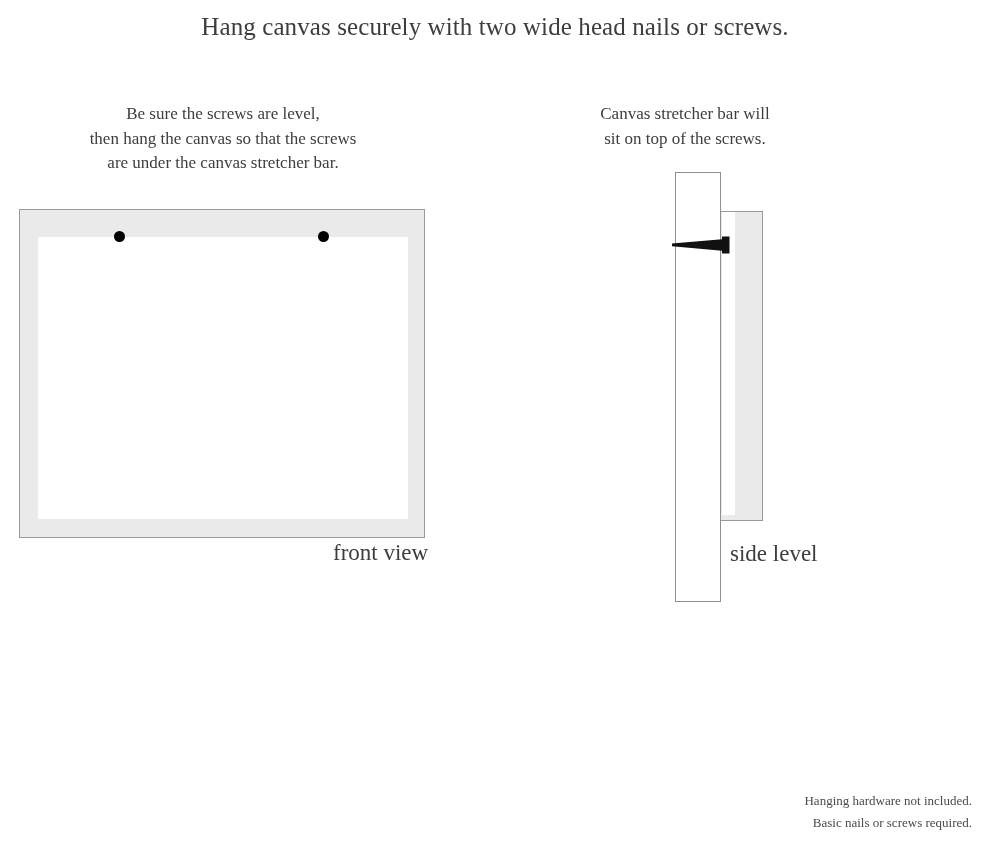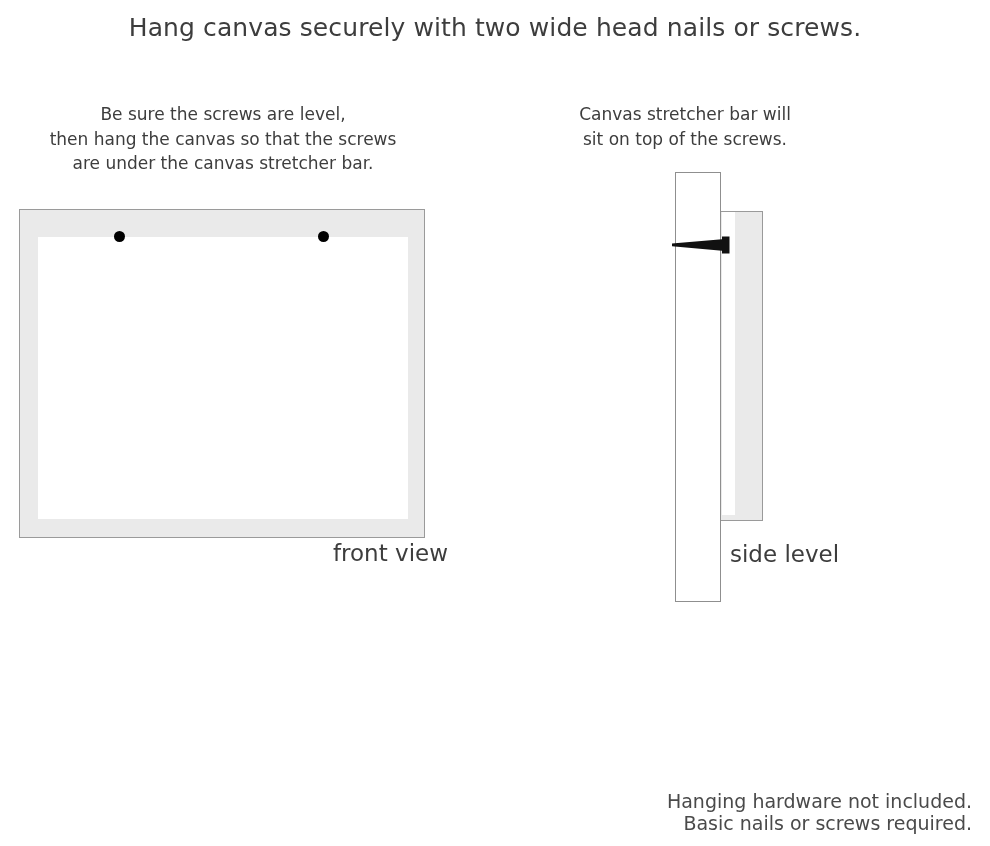--- a/index.html
+++ b/index.html
@@ -13,20 +13,21 @@
     position: relative;
     overflow: hidden;
     font-family: "DejaVu Sans", "Liberation Sans", sans-serif;
     color: #3a3a3a;
     -webkit-font-smoothing: antialiased;
   }
 
   .stage {
     position: absolute;
     inset: 0;
+    font-family: Liberation Serif, serif;
   }
 
   
   .title {
     position: absolute;
     left: 0;
     top: 13px;
     width: 990px;
     text-align: center;
     font-size: 25px;
@@ -73,21 +74,21 @@
     top: 543px;
   }
 
   
   .footer {
     position: absolute;
     right: 18px;
     bottom: 12px;
     width: 420px;
     text-align: right;
-    font-size: 19px;
+    font-size: 13px;
     line-height: 22px;
     color: #4a4a4a;
     white-space: pre;
   }
 
   
   .front-view {
     position: absolute;
     left: 19px;
     top: 209px;

